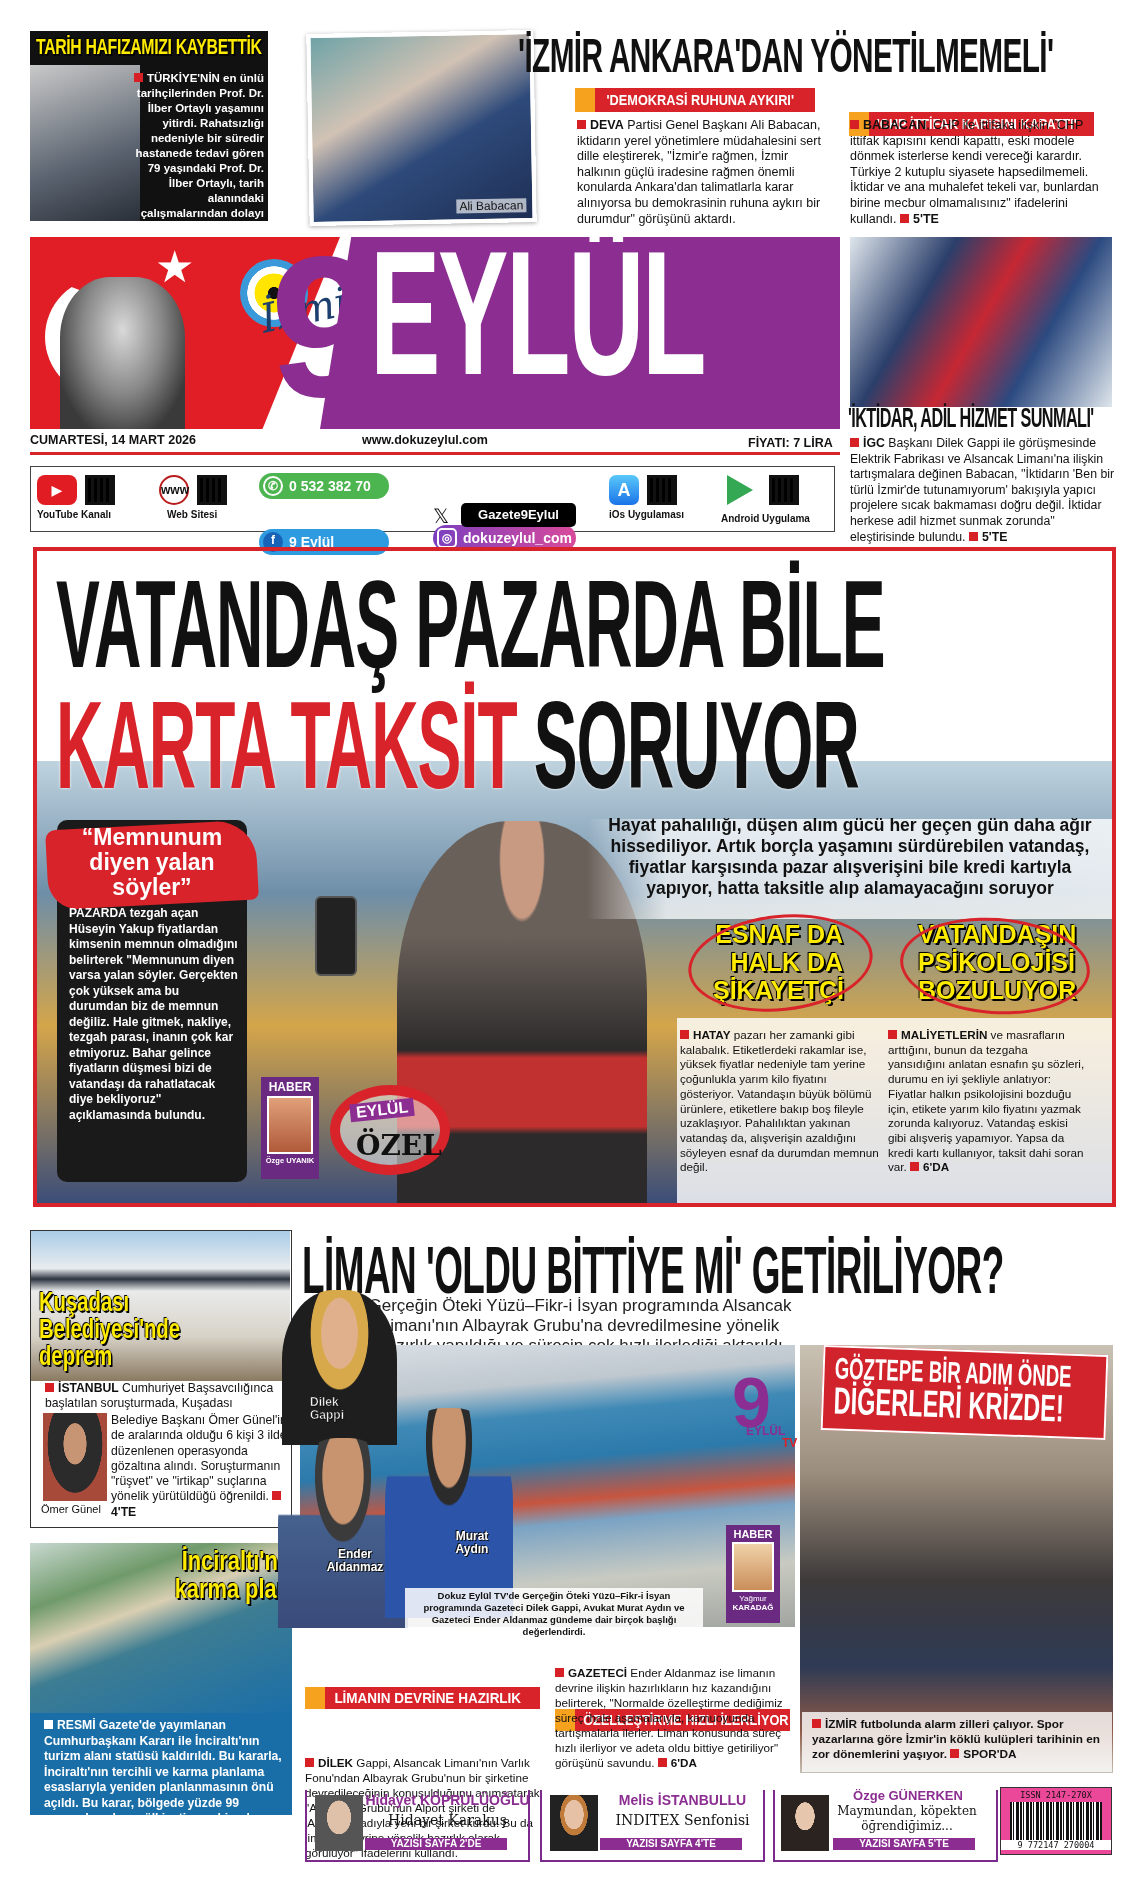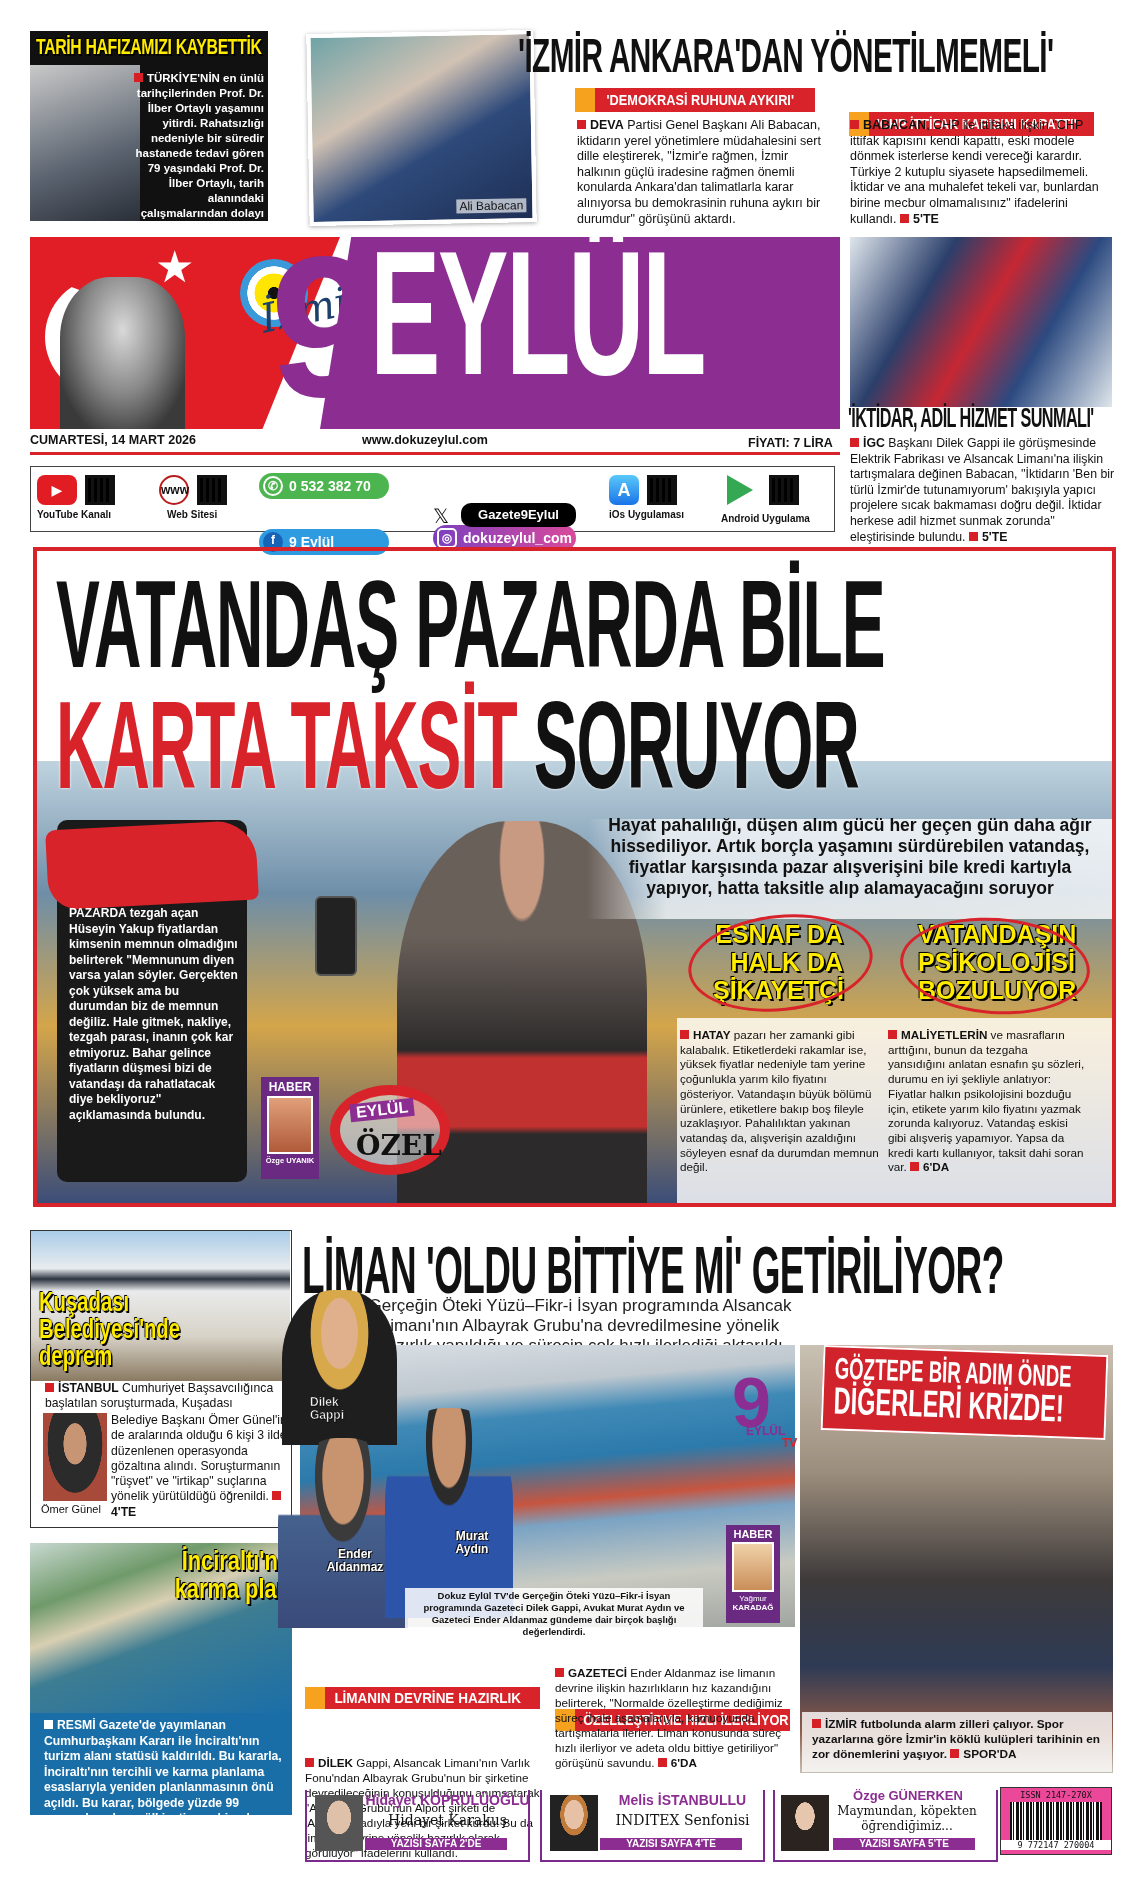--- a/index.html
+++ b/index.html
@@ -81,21 +81,21 @@
     <i>✆</i><span>0 532 382 70 40</span>
   </div>
   <div class="abs pill" style="left:228px;top:36px;width:130px;background:#2e9ae0;">
     <i style="border:none;background:#1663b8;">f</i><span>9 Eylül Gazetesi</span>
   </div>
   <div class="abs pill" style="left:402px;top:6px;width:143px;background:linear-gradient(90deg,#7b3fbf,#d94a9b);">
     <i style="border-radius:5px;">◎</i><span>dokuzeylul_com</span>
   </div>
   <div class="abs" style="left:402px;top:36px;width:145px;height:26px;">
     <span style="font-size:20px;font-weight:400;line-height:26px;">𝕏</span>
-    <span style="position:absolute;left:28px;top:0;width:115px;height:24px;line-height:24px;background:#000;color:#fff;border-radius:10px;text-align:center;font-size:13px;font-weight:700;">Gazete9Eylul</span>
+    <span style="position:absolute;left:28px;top:0;width:115px;height:24px;line-height:24px;background:#000;color:#fff;border-radius:5px;text-align:center;font-size:13px;font-weight:700;">Gazete9Eylul</span>
   </div>
   <div class="abs" style="left:578px;top:8px;width:90px;">
     <div style="width:30px;height:30px;background:linear-gradient(#5ac8fa,#1a74e8);border-radius:7px;color:#fff;text-align:center;line-height:30px;font-size:18px;font-weight:700;display:inline-block;">A</div>
     <div class="qr" style="display:inline-block;vertical-align:top;margin-left:4px;"></div>
     <div style="font-size:10px;font-weight:700;margin-top:4px;white-space:nowrap;">iOs Uygulaması</div>
   </div>
   <div class="abs" style="left:690px;top:8px;width:110px;">
     <div style="width:0;height:0;border-left:26px solid #34a853;border-top:15px solid transparent;border-bottom:15px solid transparent;display:inline-block;margin-left:6px;"></div>
     <div class="qr" style="display:inline-block;vertical-align:top;margin-left:12px;"></div>
     <div style="font-size:10px;font-weight:700;margin-top:4px;white-space:nowrap;">Android Uygulama</div>
@@ -118,20 +118,21 @@
 
 <div class="abs" style="left:56px;top:562px;font-size:124px;font-weight:900;color:#111;white-space:nowrap;transform:scaleX(0.53);transform-origin:left top;letter-spacing:-2px;line-height:1;width:2000px;text-shadow:0 0 4px #fff;">VATANDAŞ PAZARDA BİLE</div>
 <div class="abs" style="left:56px;top:683px;font-size:124px;font-weight:900;white-space:nowrap;transform:scaleX(0.53);transform-origin:left top;letter-spacing:-2px;line-height:1;width:2000px;text-shadow:0 0 4px #fff;">
   <span style="color:#d8232a;">KARTA TAKSİT</span> <span style="color:#111;">SORUYOR</span>
 </div>
 
 <div class="abs" style="left:600px;top:815px;width:500px;font-size:17.5px;line-height:21px;font-weight:700;text-align:center;color:#111;">Hayat pahalılığı, düşen alım gücü her geçen gün daha ağır hissediliyor. Artık borçla yaşamını sürdürebilen vatandaş, fiyatlar karşısında pazar alışverişini bile kredi kartıyla yapıyor, hatta taksitle alıp alamayacağını soruyor</div>
 
 <div class="abs" style="left:57px;top:820px;width:190px;height:362px;background:#1a1a1a;border-radius:10px;">
   <div class="abs" style="left:-10px;top:5px;width:210px;height:80px;background:#d8232a;transform:rotate(-3deg);border-radius:10px 40px 8px 30px;"></div>
+  <div class="abs" style="left:6px;top:5px;width:178px;font-size:23px;line-height:25px;font-weight:700;color:#fff;text-align:center;">“Memnunum diyen yalan söyler”</div>
   <div class="abs" style="left:12px;top:86px;width:172px;color:#fff;font-size:12px;line-height:15.5px;font-weight:700;">
     <span>PAZARDA</span><span> tezgah açan Hüseyin Yakup fiyatlardan kimsenin memnun olmadığını belirterek "Memnunum diyen varsa yalan söyler. Gerçekten çok yüksek ama bu durumdan biz de memnun değiliz. Hale gitmek, nakliye, tezgah parası, inanın çok kar etmiyoruz. Bahar gelince fiyatların düşmesi bizi de vatandaşı da rahatlatacak diye bekliyoruz" açıklamasında bulundu.</span>
   </div>
 </div>
 
 <div class="abs" style="left:261px;top:1077px;width:58px;height:102px;background:#6b2a82;text-align:center;color:#fff;">
   <div style="font-size:12px;font-weight:700;margin-top:3px;">HABER</div>
   <div style="width:46px;height:58px;margin:2px auto;background:linear-gradient(#e0a07a,#b05a3a);border:2px solid #fff;"></div>
   <div style="font-size:7.5px;font-weight:700;">Özge UYANIK</div>
 </div>

